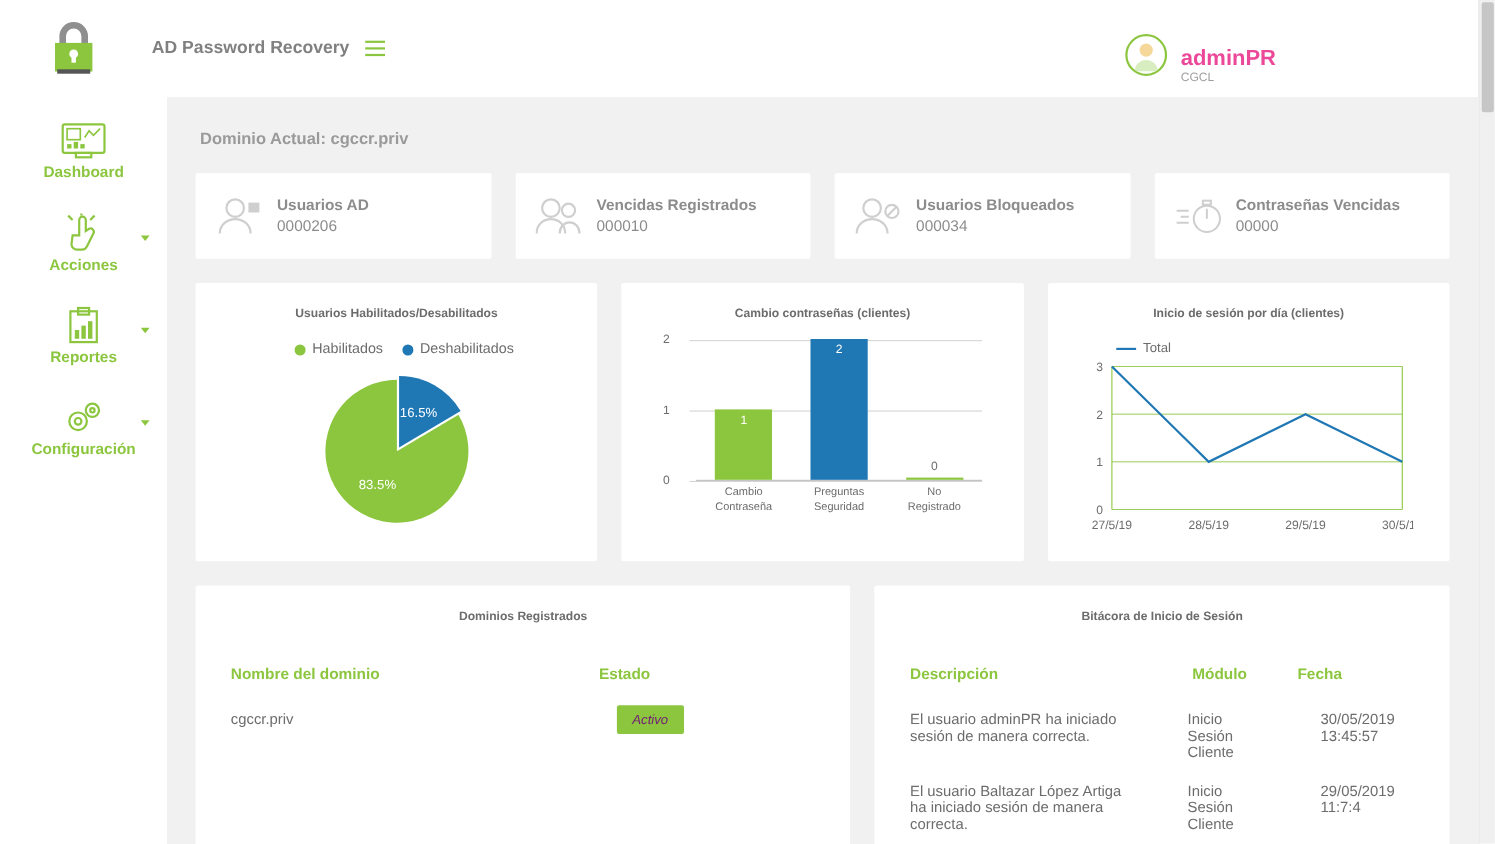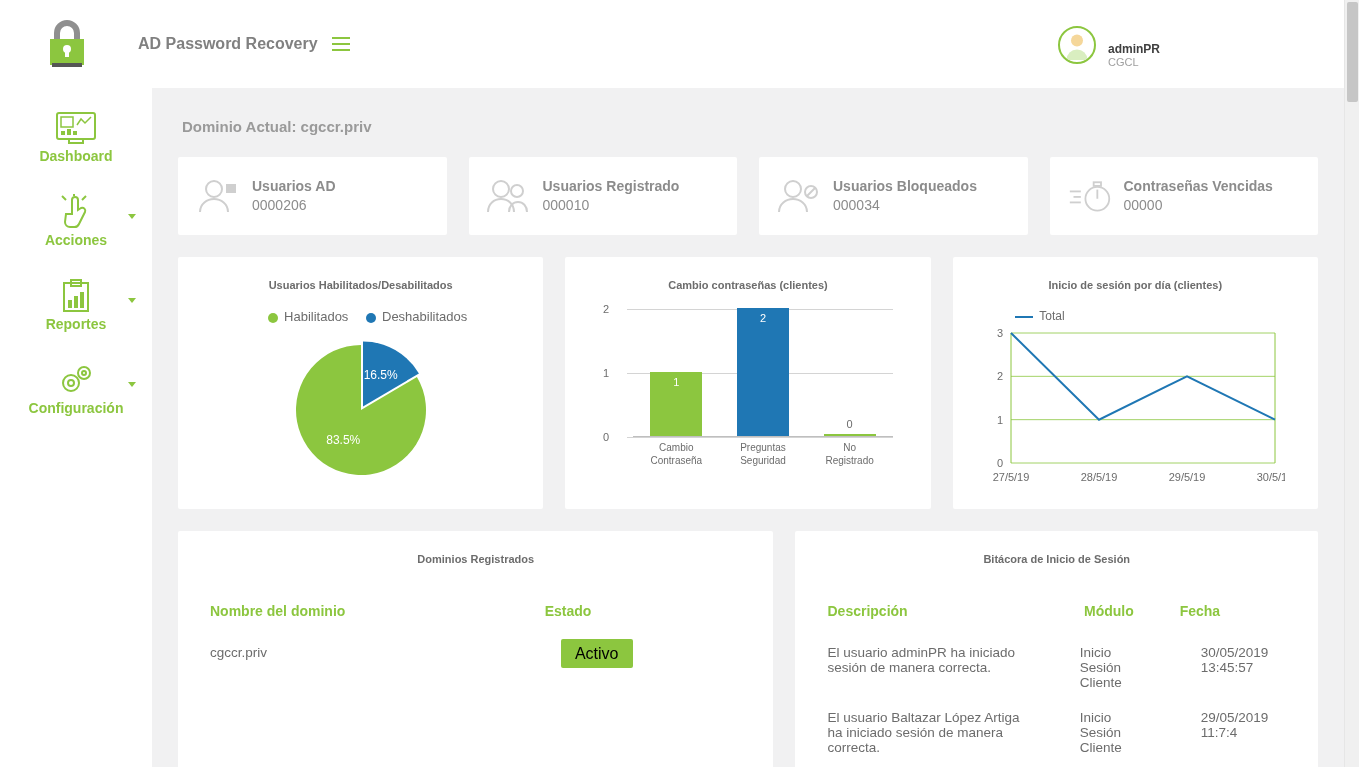--- a/index.html
+++ b/index.html
@@ -64,21 +64,21 @@
   }
   .avatar {
     width: 38px; height: 38px;
     border: 2px solid #8cc63f;
     border-radius: 50%;
     display:flex; align-items:center; justify-content:center;
     overflow:hidden;
   }
   .avatar svg { width: 30px; height: 30px; }
   .user-text { margin-left: 12px; text-align: left; }
-  .user-name { color: #404040; font-size: 12px; font-weight: 600; margin-top: 20px; }
+  .user-name { color: #ec4899; font-size: 20px; font-weight: 600; margin-top: 20px; }
   .user-org  { color: #9f9f9f; font-size: 11px; }
   
   .sidebar {
     position: absolute;
     top: 88px; left: 0;
     width: 152px;
     display: flex; flex-direction: column;
     align-items: center;
     padding-top: 10px;
     justify-content: flex-end;
@@ -160,21 +160,21 @@
   .line-chart { width: 300px; margin: 0 auto; }
   .line-legend { font-size:12px; color:#6c6c6c; margin-bottom:4px; padding-left:30px; }
   .line-legend .swatch { display:inline-block; width:18px; height:2px; background:#1f77b4; vertical-align:middle; margin-right:6px; }
   
   .bottom-row { display:flex; gap:22px; margin-top:22px; }
   .dom-card { flex:1.15; }
   .log-card { flex:1; }
   .tbl-head { display:flex; color:#8cc63f; font-weight:700; font-size:14px; padding:20px 14px 16px 14px; }
   .tbl-row { display:flex; color:#6c6c6c; font-size:13.5px; padding:10px 14px; align-items:flex-start;gap:44px; }
   .badge {
-    background:#8cc63f; color:#000000; padding:6px 14px; border-radius:2px; font-size:16px;
+    background:#8cc63f; color:#701a75; padding:6px 14px; border-radius:2px; font-size:12px;font-style:italic;
   }
   .dom-card .col-name { flex:1.7; }
   .dom-card .col-state { flex:1; }
   .log-card .col-desc { flex:2.3; padding-right:12px; }
   .log-card .col-mod  { flex:0.9; }
   .log-card .col-date { flex:1; }
 </style>
 </head>
 <body>
 
@@ -284,21 +284,21 @@
       <div class="stat-card">
         <div class="stat-icon">
           <svg width="44" height="36" viewBox="0 0 44 36">
               <circle cx="14" cy="11" r="8" fill="none" stroke="#cfcfcf" stroke-width="2"></circle>
               <path d="M1 34c0-8 6-13 13-13s13 5 13 13" fill="none" stroke="#cfcfcf" stroke-width="2"></path>
               <circle cx="30" cy="13" r="6" fill="none" stroke="#cfcfcf" stroke-width="2"></circle>
               <path d="M22 34c0-6 4-10 9-10s9 4 9 10" fill="none" stroke="#cfcfcf" stroke-width="2"></path>
             </svg>
         </div>
         <div class="stat-text">
-          <div class="label">Usuarios Registrado</div>
+          <div class="label">Vencidas Registrados</div>
           <div class="value">000010</div>
         </div>
       </div>
       <div class="stat-card">
         <div class="stat-icon">
           <svg width="44" height="36" viewBox="0 0 44 36">
               <circle cx="16" cy="11" r="8" fill="none" stroke="#cfcfcf" stroke-width="2"></circle>
               <path d="M2 34c0-8 7-13 14-13s14 5 14 13" fill="none" stroke="#cfcfcf" stroke-width="2"></path>
               <circle cx="34" cy="14" r="6" fill="none" stroke="#cfcfcf" stroke-width="2"></circle>
               <line x1="30" y1="18" x2="38" y2="10" stroke="#cfcfcf" stroke-width="2"></line>

